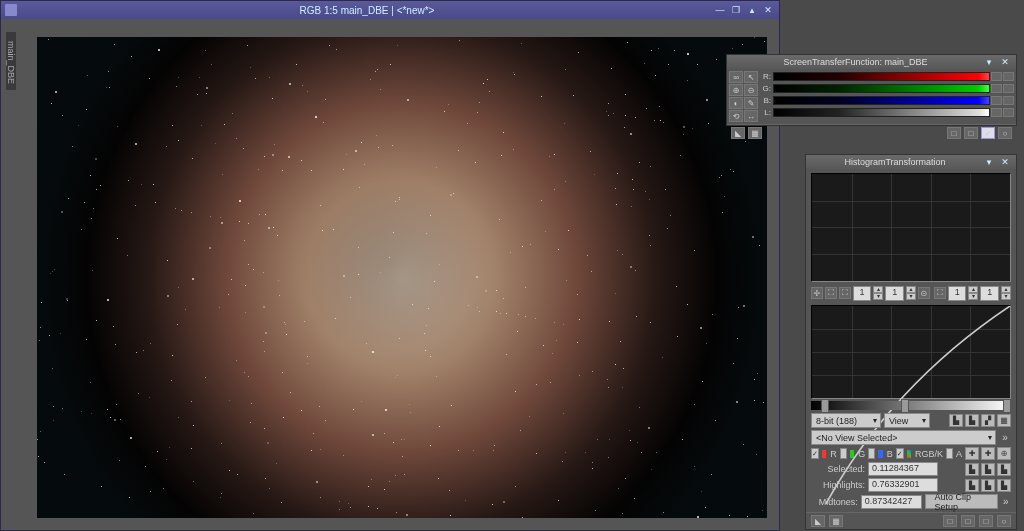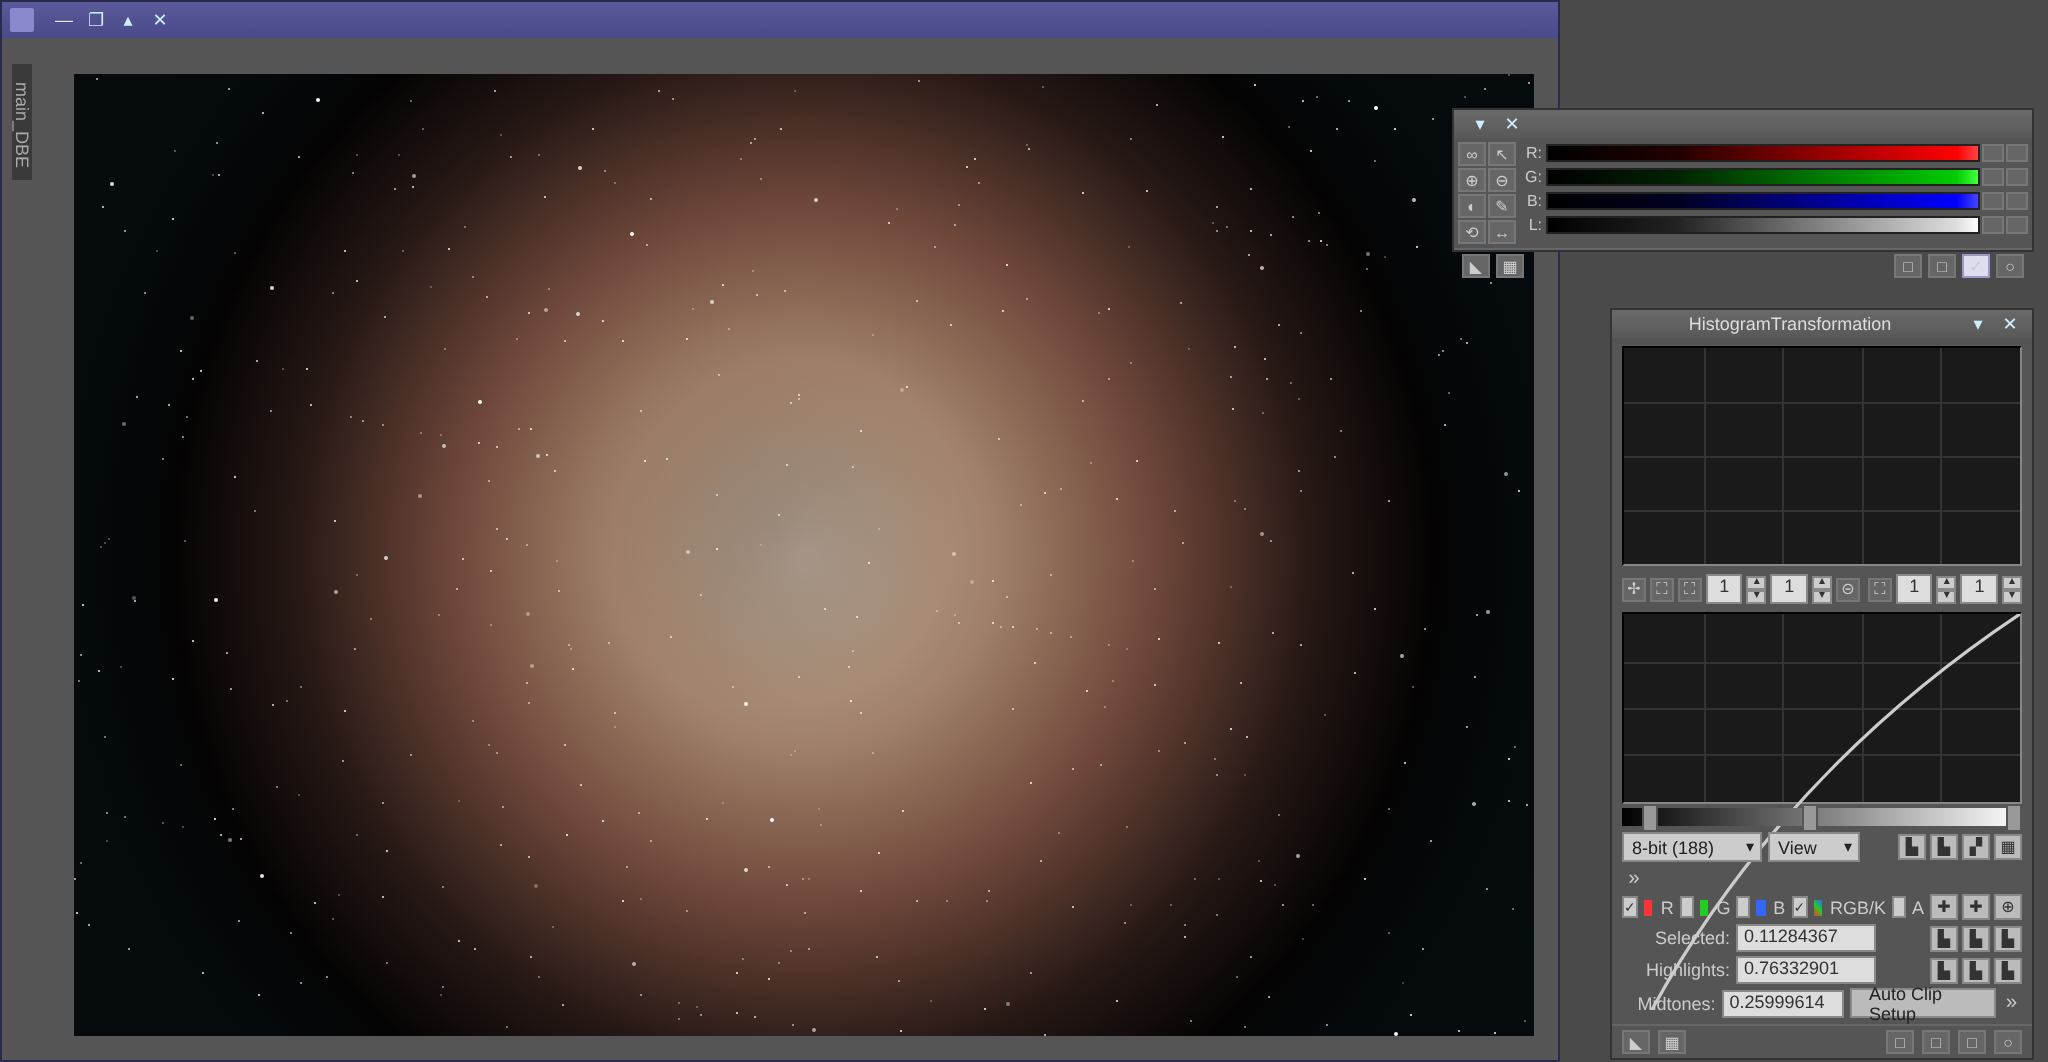--- a/index.html
+++ b/index.html
@@ -63,20 +63,21 @@
   .auto-clip-btn { height: 15px; background: #bbb; border: 1px solid #888; font-size: 9px; padding: 0 8px; cursor: pointer; color: #222; display: flex; align-items: center; }
   .expander { width: 12px; height: 12px; font-size: 10px; color: #ccc; cursor: pointer; display: flex; align-items: center; justify-content: center; }
   .bottom-tool-row { display: flex; align-items: center; padding: 2px 5px; gap: 4px; border-top: 1px solid #666; margin-top: 2px; }
 </style>
 </head>
 <body>
 
 <div class="main-window">
   <div class="main-titlebar">
     <div class="win-icon"></div>
+    <div class="title">RGB 1:5 main_DBE | &lt;*new*&gt;</div>
     <div class="win-btn">—</div>
     <div class="win-btn">❐</div>
     <div class="win-btn">▴</div>
     <div class="win-btn">✕</div>
   </div>
   <div class="side-tab">main_DBE</div>
   <div class="image-area">
     <div class="nebula">
       <div class="stars" id="stars">
           <div class="star" style="width: 1px; height: 1px; left: 81.7627%; top: 95.8989%; opacity: 0.84;"></div>
@@ -579,20 +580,21 @@
           <div class="star" style="width: 1px; height: 1px; left: 71.0614%; top: 63.0783%; opacity: 0.39;"></div>
           <div class="star" style="width: 1px; height: 1px; left: 84.0364%; top: 43.2343%; opacity: 0.6;"></div>
           <div class="star" style="width: 2px; height: 2px; left: 21.2912%; top: 50.1393%; opacity: 0.77;"></div>
         </div>
     </div>
   </div>
 </div>
 
 <div class="stf-panel">
   <div class="panel-titlebar">
+    <div class="title">ScreenTransferFunction: main_DBE</div>
     <div class="win-btn">▾</div>
     <div class="win-btn">✕</div>
   </div>
   <div class="stf-body">
     <div class="stf-toolcol">
       <div class="tool-btn">∞</div>
       <div class="tool-btn">⊕</div>
       <div class="tool-btn">◐</div>
       <div class="tool-btn">⟲</div>
     </div>
@@ -709,20 +711,21 @@
     <div class="dropdown" style="width:46px">View</div>
     <div class="end-btns">
       <div class="small-btn">▙</div>
       <div class="small-btn">▙</div>
       <div class="small-btn">▞</div>
       <div class="small-btn">▦</div>
     </div>
   </div>
 
   <div class="hist-row">
+    <div class="dropdown" style="flex:1">&lt;No View Selected&gt;</div>
     <div class="expander">»</div>
   </div>
 
   <div class="hist-row">
     <span class="check">✓</span>
       <span class="swatch" style="background:#f33"></span>
       <span>R</span>
     <span class="check"></span>
       <span class="swatch" style="background:#2c2"></span>
       <span>G</span>
@@ -754,21 +757,21 @@
     <div class="row-label">Highlights:</div>
     <div class="value-input">0.76332901</div>
     <div class="end-btns">
       <div class="small-btn">▙</div>
       <div class="small-btn">▙</div>
       <div class="small-btn">▙</div>
     </div>
   </div>
   <div class="hist-row">
     <div class="row-label">Midtones:</div>
-    <div class="value-input">0.25999614</div>
+    <div class="value-input">0.87342427</div>
     <div class="auto-clip-btn">Auto Clip Setup</div>
     <div class="expander">»</div>
   </div>
 
   <div class="bottom-tool-row">
     <div class="tool-btn">◣</div>
     <div class="tool-btn">▦</div>
     <div style="flex:1"></div>
     <div class="tool-btn">□</div>
     <div class="tool-btn">□</div>

